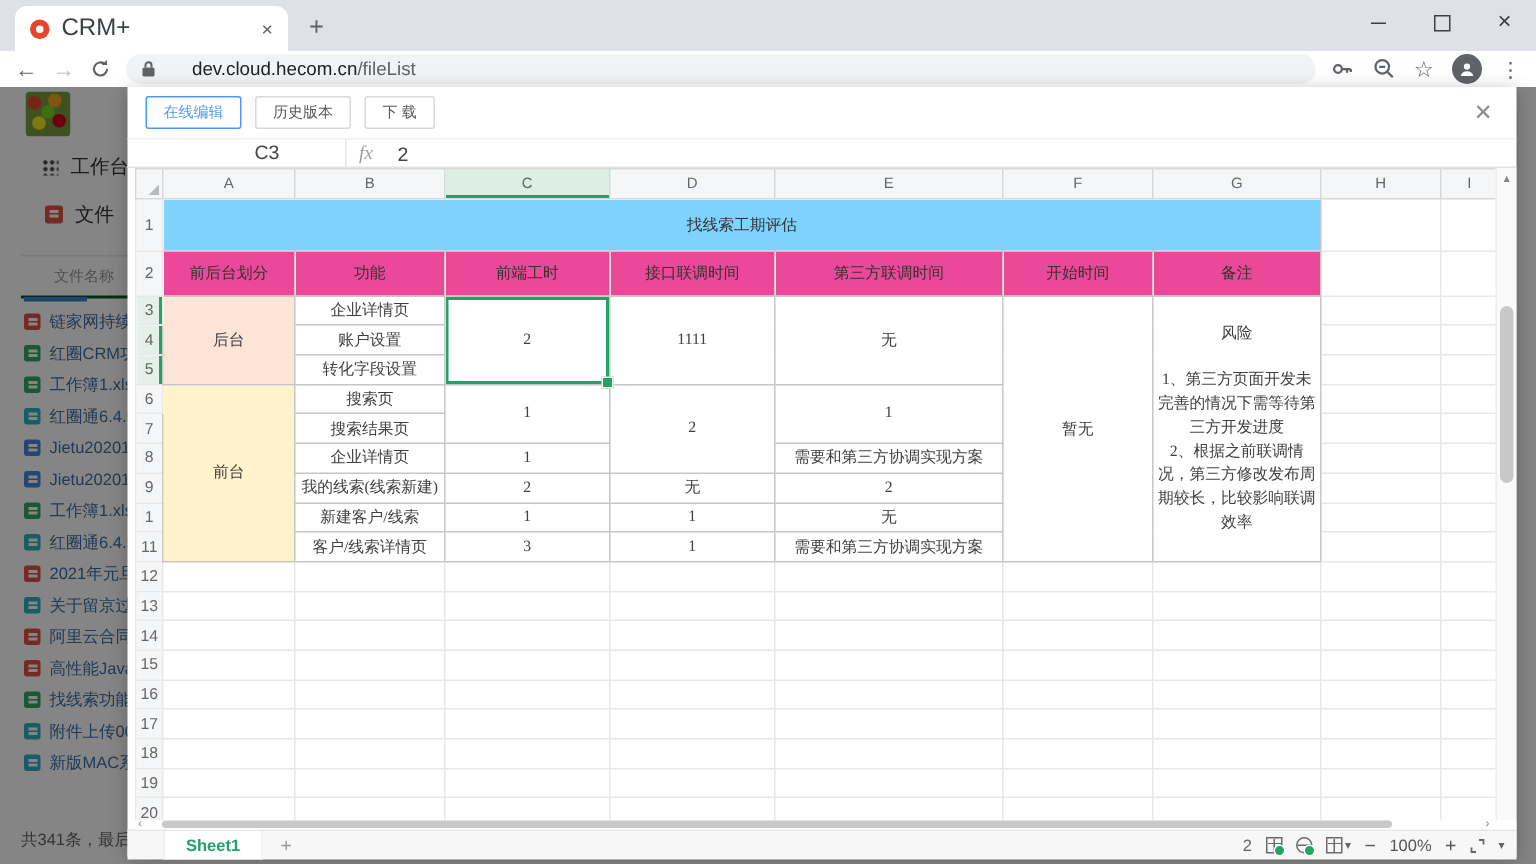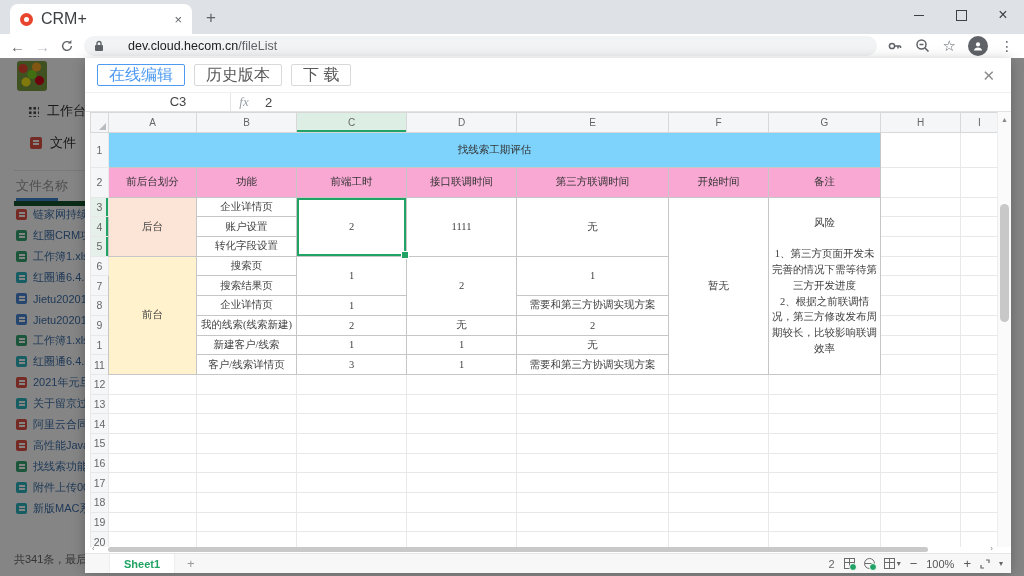--- a/index.html
+++ b/index.html
@@ -36,39 +36,39 @@
        radial-gradient(circle at 65% 20%,#f5a623 4px,transparent 5px),
        radial-gradient(circle at 30% 70%,#f8e71c 4px,transparent 5px),
        radial-gradient(circle at 75% 65%,#d0021b 4px,transparent 5px),
        radial-gradient(circle at 50% 45%,#7ed321 4px,transparent 5px);}
   .pb-nav{position:absolute;left:28px;top:44px;display:flex;align-items:center;gap:8px;font-size:13px;color:#333;}
   .grid-dots{width:11px;height:11px;background-image:radial-gradient(#444 1.2px,transparent 1.6px);
      background-size:4.5px 4.5px;background-position:0 0;}
   .pb-files{position:absolute;left:30px;top:76px;display:flex;align-items:center;gap:8px;font-size:13px;color:#333;}
   .red-file-ic{width:12px;height:12px;background:#e05244;border-radius:2px;position:relative;}
   .red-file-ic::after{content:"";position:absolute;left:3px;top:3px;width:6px;height:2px;background:#fff;box-shadow:0 3px 0 #fff;}
-  .pb-listhead{position:absolute;left:14px;top:112px;width:80px;border-top:1px solid #e8e8e8;border-bottom:5px solid #14532d;
-     font-size:13px;color:#999;padding:6px 2px;}
+  .pb-listhead{position:absolute;left:14px;top:112px;width:80px;border-top:1px solid #e8e8e8;border-bottom:2px solid #14532d;
+     font-size:10px;color:#999;padding:6px 2px;text-align:center;}
   .pb-upload{position:absolute;left:16px;top:140px;width:42px;height:3px;background:#3b82d0;}
   .pb-list{position:absolute;left:16px;top:146px;}
   .pb-item{height:21px;display:flex;align-items:center;gap:6px;font-size:11px;color:#3f70a8;white-space:nowrap;}
   .ficon{width:11px;height:11px;border-radius:2px;flex:none;position:relative;}
   .ficon::after{content:"";position:absolute;left:2.5px;top:3px;width:6px;height:1.5px;background:#fff;box-shadow:0 3px 0 #fff;}
   .ficon.pdf{background:#e05244;}
   .ficon.xls{background:#34a370;}
   .ficon.doc{background:#2bb3c0;}
   .ficon.img{background:#4a87d5;}
   .pb-status{position:absolute;left:14px;top:494px;font-size:11px;color:#666;white-space:nowrap;}
   .overlay{position:absolute;inset:0;background:rgba(0,0,0,0.48);z-index:5;}
   
   .dialog{position:absolute;left:85px;top:0;width:926px;height:513px;background:#fff;z-index:10;
           box-shadow:0 2px 12px rgba(0,0,0,.25);display:flex;flex-direction:column;}
   .dlg-header{height:34px;flex:none;display:flex;align-items:center;padding:0 12px;border-bottom:1px solid #f0f0f0;}
   .file-name{font-size:13px;color:#262626;margin-right:20px;}
-  .btn{height:22px;padding:0 11px;font-size:16px;border:1px solid #d9d9d9;border-radius:2px;background:#fff;
+  .btn{height:22px;padding:0 11px;font-size:10px;border:1px solid #d9d9d9;border-radius:2px;background:#fff;
        color:#595959;margin-right:9px;display:flex;align-items:center;cursor:pointer;}
   .btn.primary{color:#4e9af1;border-color:#4e9af1;}
   .dlg-close{margin-left:auto;color:#8c8c8c;font-size:15px;line-height:1;padding:0 4px;}
   .formula-bar{height:18px;flex:none;display:flex;align-items:center;border-bottom:1px solid #e3e3e3;
                font-size:13px;color:#444;padding-left:41px;}
   .name-box{width:104px;text-align:center;border-right:1px solid #e6e6e6;line-height:18px;flex:none;}
   .fx{width:26px;text-align:center;color:#9aa0a6;font-style:italic;flex:none;
       font-family:"Liberation Serif","DejaVu Serif",serif;}
   .fvalue{padding-left:8px;}
   
@@ -84,21 +84,21 @@
   .colhead.sel{background:#ddeee4;box-shadow:inset 0 -2px 0 #21a366;}
   .corner{position:relative;}
   .corner::after{content:"";position:absolute;right:2px;bottom:2px;
                  border-left:7px solid transparent;border-bottom:7px solid #b8bcc1;}
   .rowhead{background:#f5f6f7;border:1px solid #d8d8d8;font-size:10px;color:#666;text-align:center;padding:0;
            font-family:"Liberation Sans",sans-serif;}
   .rowhead.sel{background:#e4f0e9;box-shadow:inset -2px 0 0 #21a366;}
   .grid td{border:1px solid #e8e8e8;padding:0 2px;text-align:center;font-size:10.5px;overflow:hidden;}
   .grid td.b{border-color:#c6c6c6;}
   .title-cell{background:#7dd3fc;font-size:13px;color:#333;}
-  .hdr{background:#f9a8d4;font-size:11px;color:#333;}
+  .hdr{background:#ec4899;font-size:11px;color:#333;}
   .pink{background:#fce4d6;}
   .yellow{background:#fff2cc;}
   .sel-cell{position:relative;box-shadow:inset 0 0 0 2px #21a366;overflow:visible !important;}
   .handle{position:absolute;right:-3px;bottom:-3px;width:6px;height:6px;background:#21a366;border:1px solid #fff;z-index:3;}
   .note-cell{text-align:left;vertical-align:middle;padding:3px 6px;font-size:10.5px;line-height:1.5;
              white-space:pre-line;}
   .vscroll{position:absolute;right:0;top:0;bottom:0;width:13px;background:#fafafa;border-left:1px solid #ededed;}
   .vs-up{height:14px;display:flex;align-items:center;justify-content:center;font-size:7px;color:#888;}
   .vs-thumb{position:absolute;left:2px;right:2px;top:92px;height:118px;background:#c8c8c8;border-radius:5px;}
   .hscroll{height:6px;flex:none;margin-left:5px;position:relative;background:#fff;}

